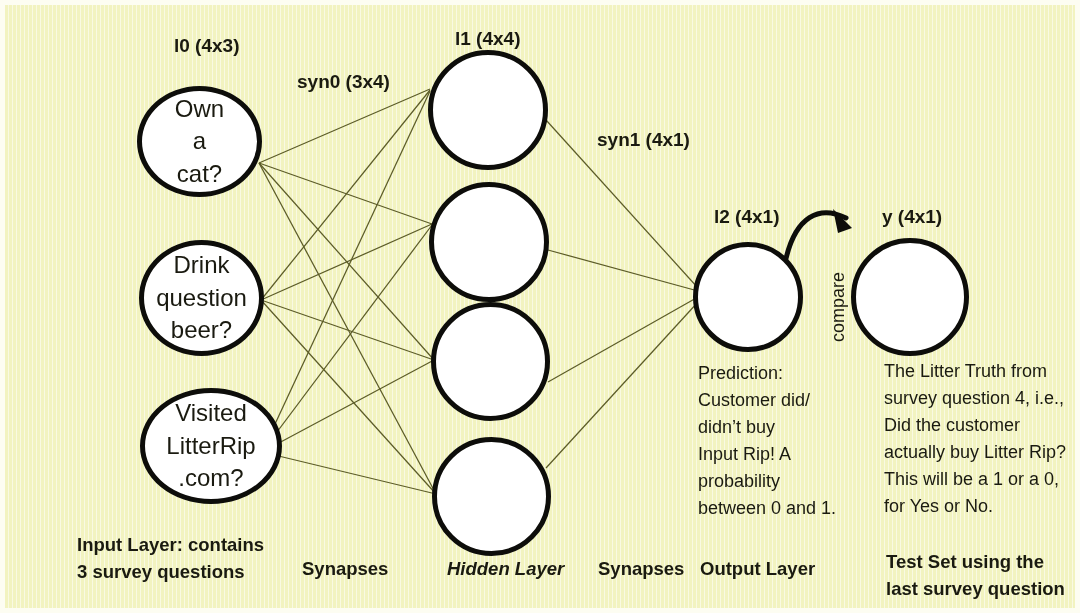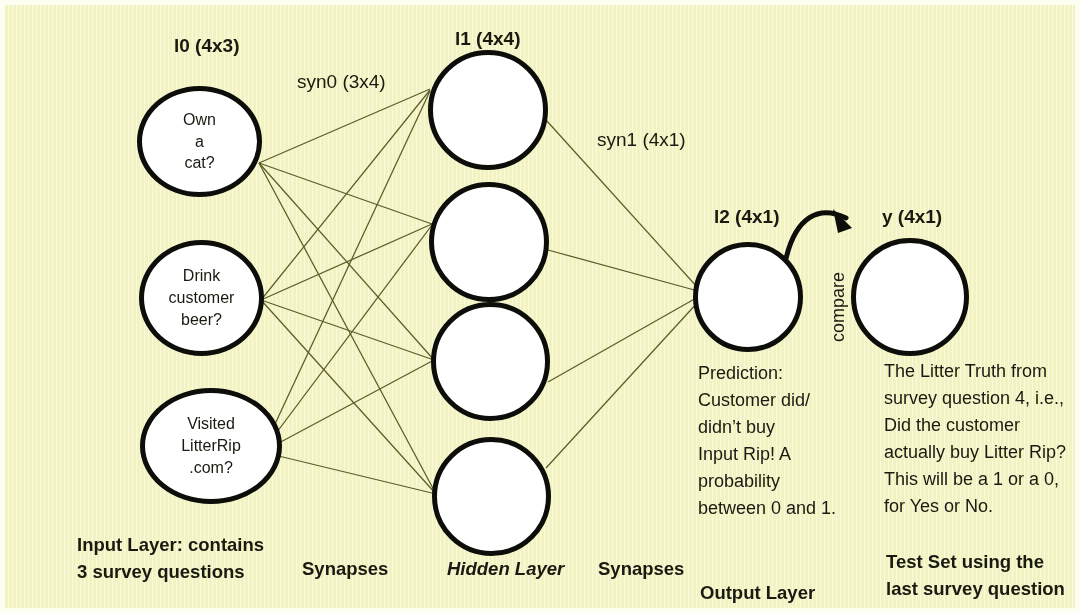--- a/index.html
+++ b/index.html
@@ -47,37 +47,37 @@
     background: #ffffff;
     border: 5px solid #0d0d0a;
     border-radius: 50%;
     z-index: 10;
     display: flex;
     flex-direction: column;
     align-items: center;
     justify-content: center;
     text-align: center;
     line-height: 1.36;
-    font-size: 16px;
+    font-size: 24px;
     color: #1a1a10;
   }
   .node .line { display: block; white-space: nowrap; }
   .matlabel {
     position: absolute;
     z-index: 20;
     font-size: 19px;
     font-weight: 600;
     white-space: nowrap;
     color: #1a1a10;
   }
   .synlabel {
     position: absolute;
     z-index: 20;
     font-size: 19px;
-    font-weight: 400;
+    font-weight: 700;
     white-space: nowrap;
     color: #1a1a10;
   }
   .caption {
     position: absolute;
     z-index: 20;
     font-size: 18.5px;
     font-weight: 600;
     line-height: 1.44;
     color: #1a1a10;
@@ -144,21 +144,21 @@
   <div class="synlabel" style="left:597px; top:129px;">syn1 (4x1)</div>
 
   <div class="node" style="left:137px; top:86px; width:125px; height:111px;">
     <span class="line">Own</span>
     <span class="line">a</span>
     <span class="line">cat?</span>
   </div>
 
   <div class="node" style="left:139px; top:240px; width:125px; height:116px;">
     <span class="line">Drink</span>
-    <span class="line">customer</span>
+    <span class="line">question</span>
     <span class="line">beer?</span>
   </div>
 
   <div class="node" style="left:140px; top:388px; width:142px; height:116px;">
     <span class="line">Visited</span>
     <span class="line">LitterRip</span>
     <span class="line">.com?</span>
   </div>
 
   <div class="node" style="left:428px; top:50px; width:120px; height:120px;"></div>
@@ -194,21 +194,21 @@
     <div>Input Layer: contains</div>
     <div>3 survey questions</div>
   </div>
 
   <div class="caption" style="left:302px; top:556px;">Synapses</div>
 
   <div class="caption" style="left:447px; top:556px;font-style:italic;">Hidden Layer</div>
 
   <div class="caption" style="left:598px; top:556px;">Synapses</div>
 
-  <div class="caption" style="left:700px; top:580px;">Output Layer</div>
+  <div class="caption" style="left:700px; top:556px;">Output Layer</div>
 
   <div class="caption" style="left:886px; top:549px;">
     <div>Test Set using the</div>
     <div>last survey question</div>
   </div>
 
   <div id="frame-border"></div>
 </div>
 
 </body></html>

